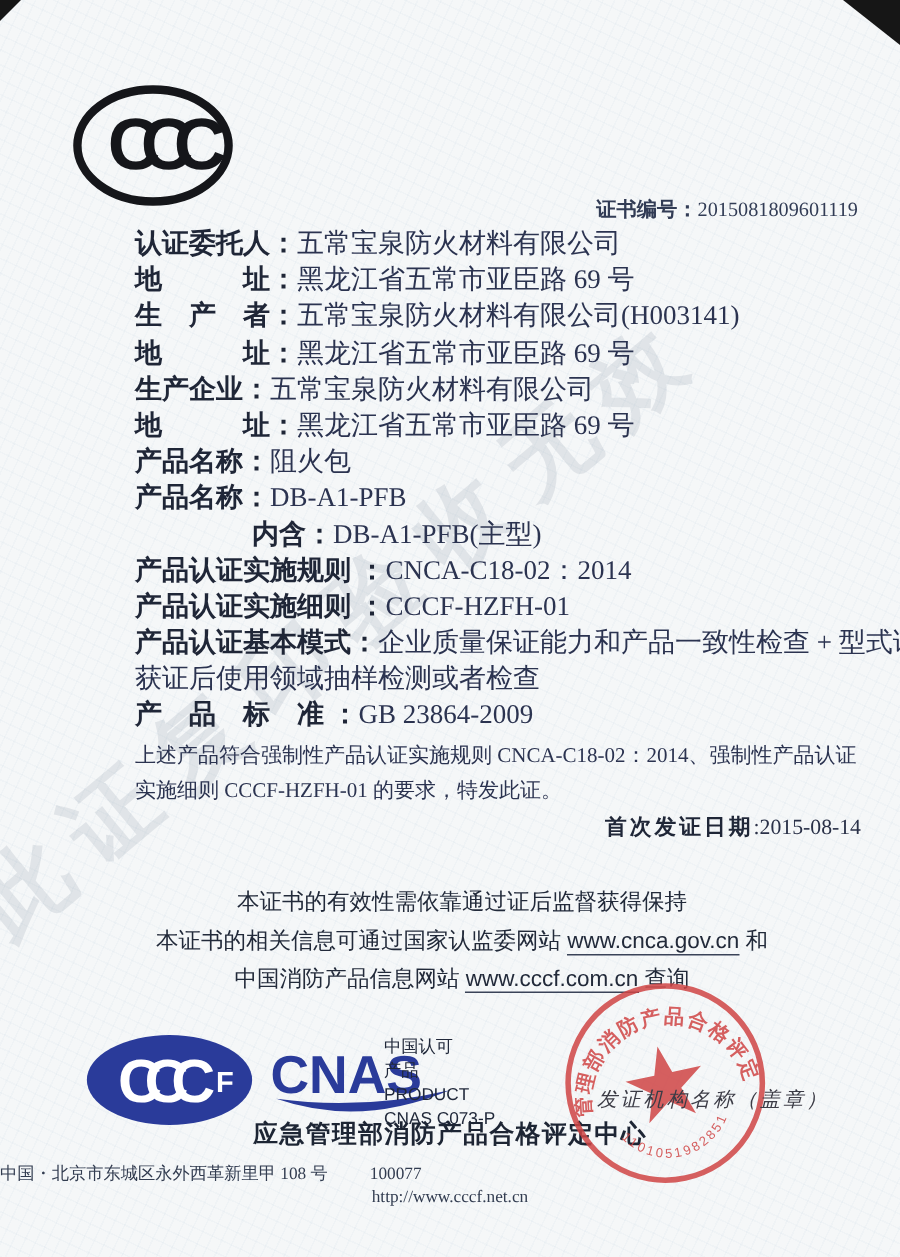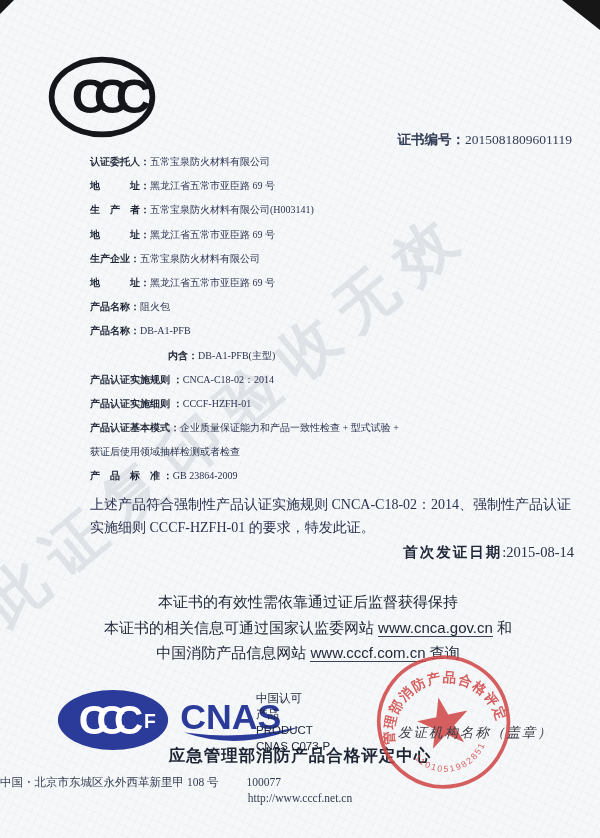--- a/index.html
+++ b/index.html
@@ -28,21 +28,21 @@
   .hdr-logo{position:absolute;left:46px;top:54px;z-index:2;}
   .hdr-text{position:absolute;left:135px;right:10px;top:62px;text-align:center;z-index:2;}
   .title{font-size:21px;font-weight:bold;letter-spacing:4px;color:#1d2534;
          font-family:"Liberation Sans", sans-serif;}
   .subtitle{margin-top:10px;font-size:12.5px;letter-spacing:.4px;color:#39414f;
             font-family:"Liberation Sans", sans-serif;}
   .certno{position:absolute;right:28px;top:131px;font-size:13.5px;color:#323c55;z-index:2;}
   .certno .lbl{font-weight:bold;}
 
   .fields{position:absolute;left:90px;right:26px;top:150px;z-index:2;}
-  .row{line-height:24.2px;height:24.2px;white-space:nowrap;font-size:10px;}
+  .row{line-height:24.2px;height:24.2px;white-space:nowrap;font-size:18px;}
   .row .lbl{font-weight:bold;color:#1f2637;font-family:"Liberation Sans", sans-serif;}
   .row .val{color:#2b3350;}
   .row.indent{padding-left:78px;}
   .statement{margin-top:4px;line-height:23px;font-size:14px;color:#2b3350;}
   .date-center{margin-top:2px;line-height:23px;font-size:14.5px;text-align:right;}
   .date-center .lbl{font-weight:bold;letter-spacing:2px;font-family:"Liberation Sans", sans-serif;color:#1f2637;}
   .reissue{margin-top:2px;line-height:23px;font-size:14px;white-space:nowrap;}
   .reissue .lbl{font-weight:bold;font-family:"Liberation Sans", sans-serif;color:#1f2637;}
   .reissue .gap{display:inline-block;width:26px;}
 

